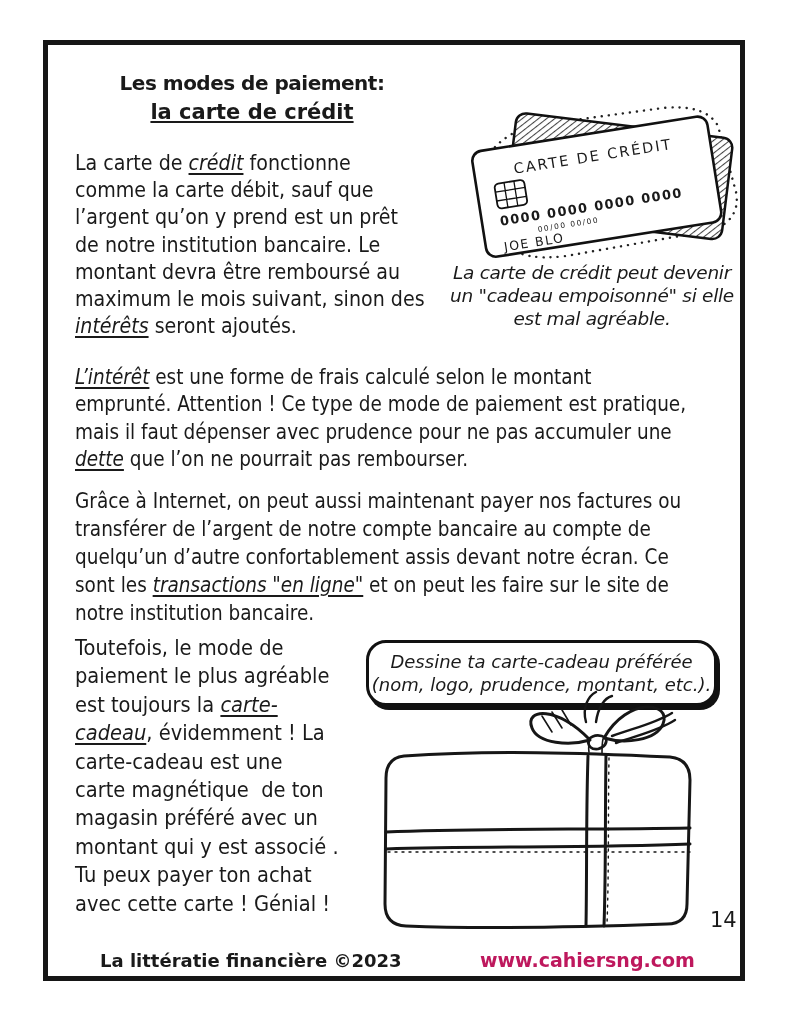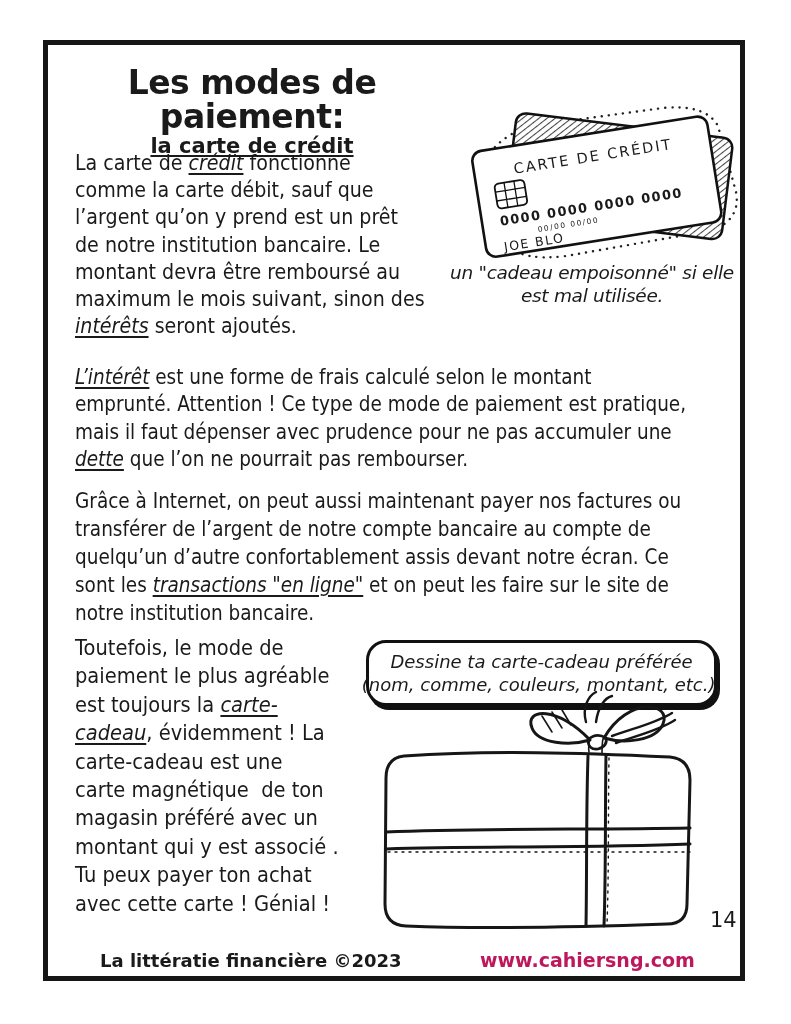--- a/index.html
+++ b/index.html
@@ -3,21 +3,21 @@
 <meta charset="utf-8">
 <style>
   html,body{margin:0;padding:0;background:#fff;}
   .page{position:relative;width:791px;height:1024px;background:#fff;overflow:hidden;
         font-family:"DejaVu Sans",sans-serif;color:#1a1a1a;}
   .frame{position:absolute;left:43px;top:40px;width:692px;height:931px;border:5px solid #161616;}
   .abs{position:absolute;}
   .tline{white-space:pre;}
   .em{font-style:italic;text-decoration:underline;text-decoration-thickness:2px;text-underline-offset:3px;}
   .title-block{left:58px;top:66px;width:388px;text-align:center;}
-  .title1{font-size:33px;font-weight:900;letter-spacing:-0.5px;line-height:34px;}
+  .title1{font-size:20px;font-weight:900;letter-spacing:-0.5px;line-height:34px;}
   .title2{font-size:21px;font-weight:800;line-height:25px;text-decoration:underline;}
   .name-row{left:443px;top:60px;font-size:21px;white-space:nowrap;}
   .name-blank{display:inline-block;width:106px;border-bottom:2.5px solid #111;height:20px;margin-left:7px;}
   .para{font-size:20.5px;line-height:27.2px;transform-origin:left top;}
   .p1{left:75px;top:150px;transform:scaleX(0.93);}
   .p2{left:75px;top:364px;transform:scaleX(0.90);line-height:27.4px;}
   .p3{left:75px;top:487px;transform:scaleX(0.90);line-height:28px;}
   .p4{left:75px;top:634px;transform:scaleX(0.95);line-height:28.4px;}
   .caption{left:437px;top:261px;width:310px;text-align:center;font-style:italic;
            font-size:18.5px;line-height:23px;letter-spacing:-0.3px;}
@@ -63,22 +63,23 @@
         <rect x="38" y="68" width="30" height="25" rx="4" fill="none" stroke="#111" stroke-width="1.8"></rect>
         <path d="M38,76 h30 M38,85 h30 M48,68 v25 M58,68 v25" stroke="#111" stroke-width="1.3" fill="none"></path>
       </g>
       <text x="38" y="110" font-size="13" letter-spacing="1.4" font-weight="bold">0000 0000 0000 0000</text>
       <text x="74" y="122" font-size="7.5" letter-spacing="1.5">00/00   00/00</text>
       <text x="38" y="136" font-size="12.5" letter-spacing="1.5">JOE BLO</text>
     </g>
   </svg>
 
   <div class="abs caption">
+      <div class="tline"><span>La carte de crédit peut devenir</span></div>
       <div class="tline"><span>un "cadeau empoisonné" si elle</span></div>
-      <div class="tline"><span>est mal utilisée.</span></div>
+      <div class="tline"><span>est mal agréable.</span></div>
     </div>
 
   <div class="abs para p1">
       <div class="tline"><span>La carte de </span><span class="em">crédit</span><span> fonctionne</span></div>
       <div class="tline"><span>comme la carte débit, sauf que</span></div>
       <div class="tline"><span>l’argent qu’on y prend est un prêt</span></div>
       <div class="tline"><span>de notre institution bancaire. Le</span></div>
       <div class="tline"><span>montant devra être remboursé au</span></div>
       <div class="tline"><span>maximum le mois suivant, sinon des</span></div>
       <div class="tline"><span class="em">intérêts</span><span> seront ajoutés.</span></div>
@@ -104,21 +105,21 @@
       <div class="tline"><span>carte-cadeau est une</span></div>
       <div class="tline"><span>carte magnétique  de ton</span></div>
       <div class="tline"><span>magasin préféré avec un</span></div>
       <div class="tline"><span>montant qui y est associé .</span></div>
       <div class="tline"><span>Tu peux payer ton achat</span></div>
       <div class="tline"><span>avec cette carte ! Génial !</span></div>
     </div>
 
   <div class="abs prompt-box">
       <div class="tline"><span>Dessine ta carte-cadeau préférée</span></div>
-      <div class="tline"><span>(nom, comme, couleurs, montant, etc.).</span></div>
+      <div class="tline"><span>(nom, logo, prudence, montant, etc.).</span></div>
     </div>
 
   <svg class="abs" style="left:372px;top:686px;" width="335" height="258" viewBox="0 0 335 258">
     <g fill="none" stroke="#161616" stroke-width="3" stroke-linecap="round" stroke-linejoin="round">
 
       <path d="M32,70 C120,64 210,67 298,71 Q318,73 318,94 L315,218 Q315,238 295,238 C210,241 110,243 34,240 Q13,239 13,218 L14,92 Q14,72 32,70 Z"></path>
 
       <path d="M14,146 C110,142 220,144 318,142"></path>
       <path d="M14,163 C110,160 220,162 318,158"></path>
       <path d="M16,166 H318" stroke-width="1.4" stroke-dasharray="2 5"></path>

